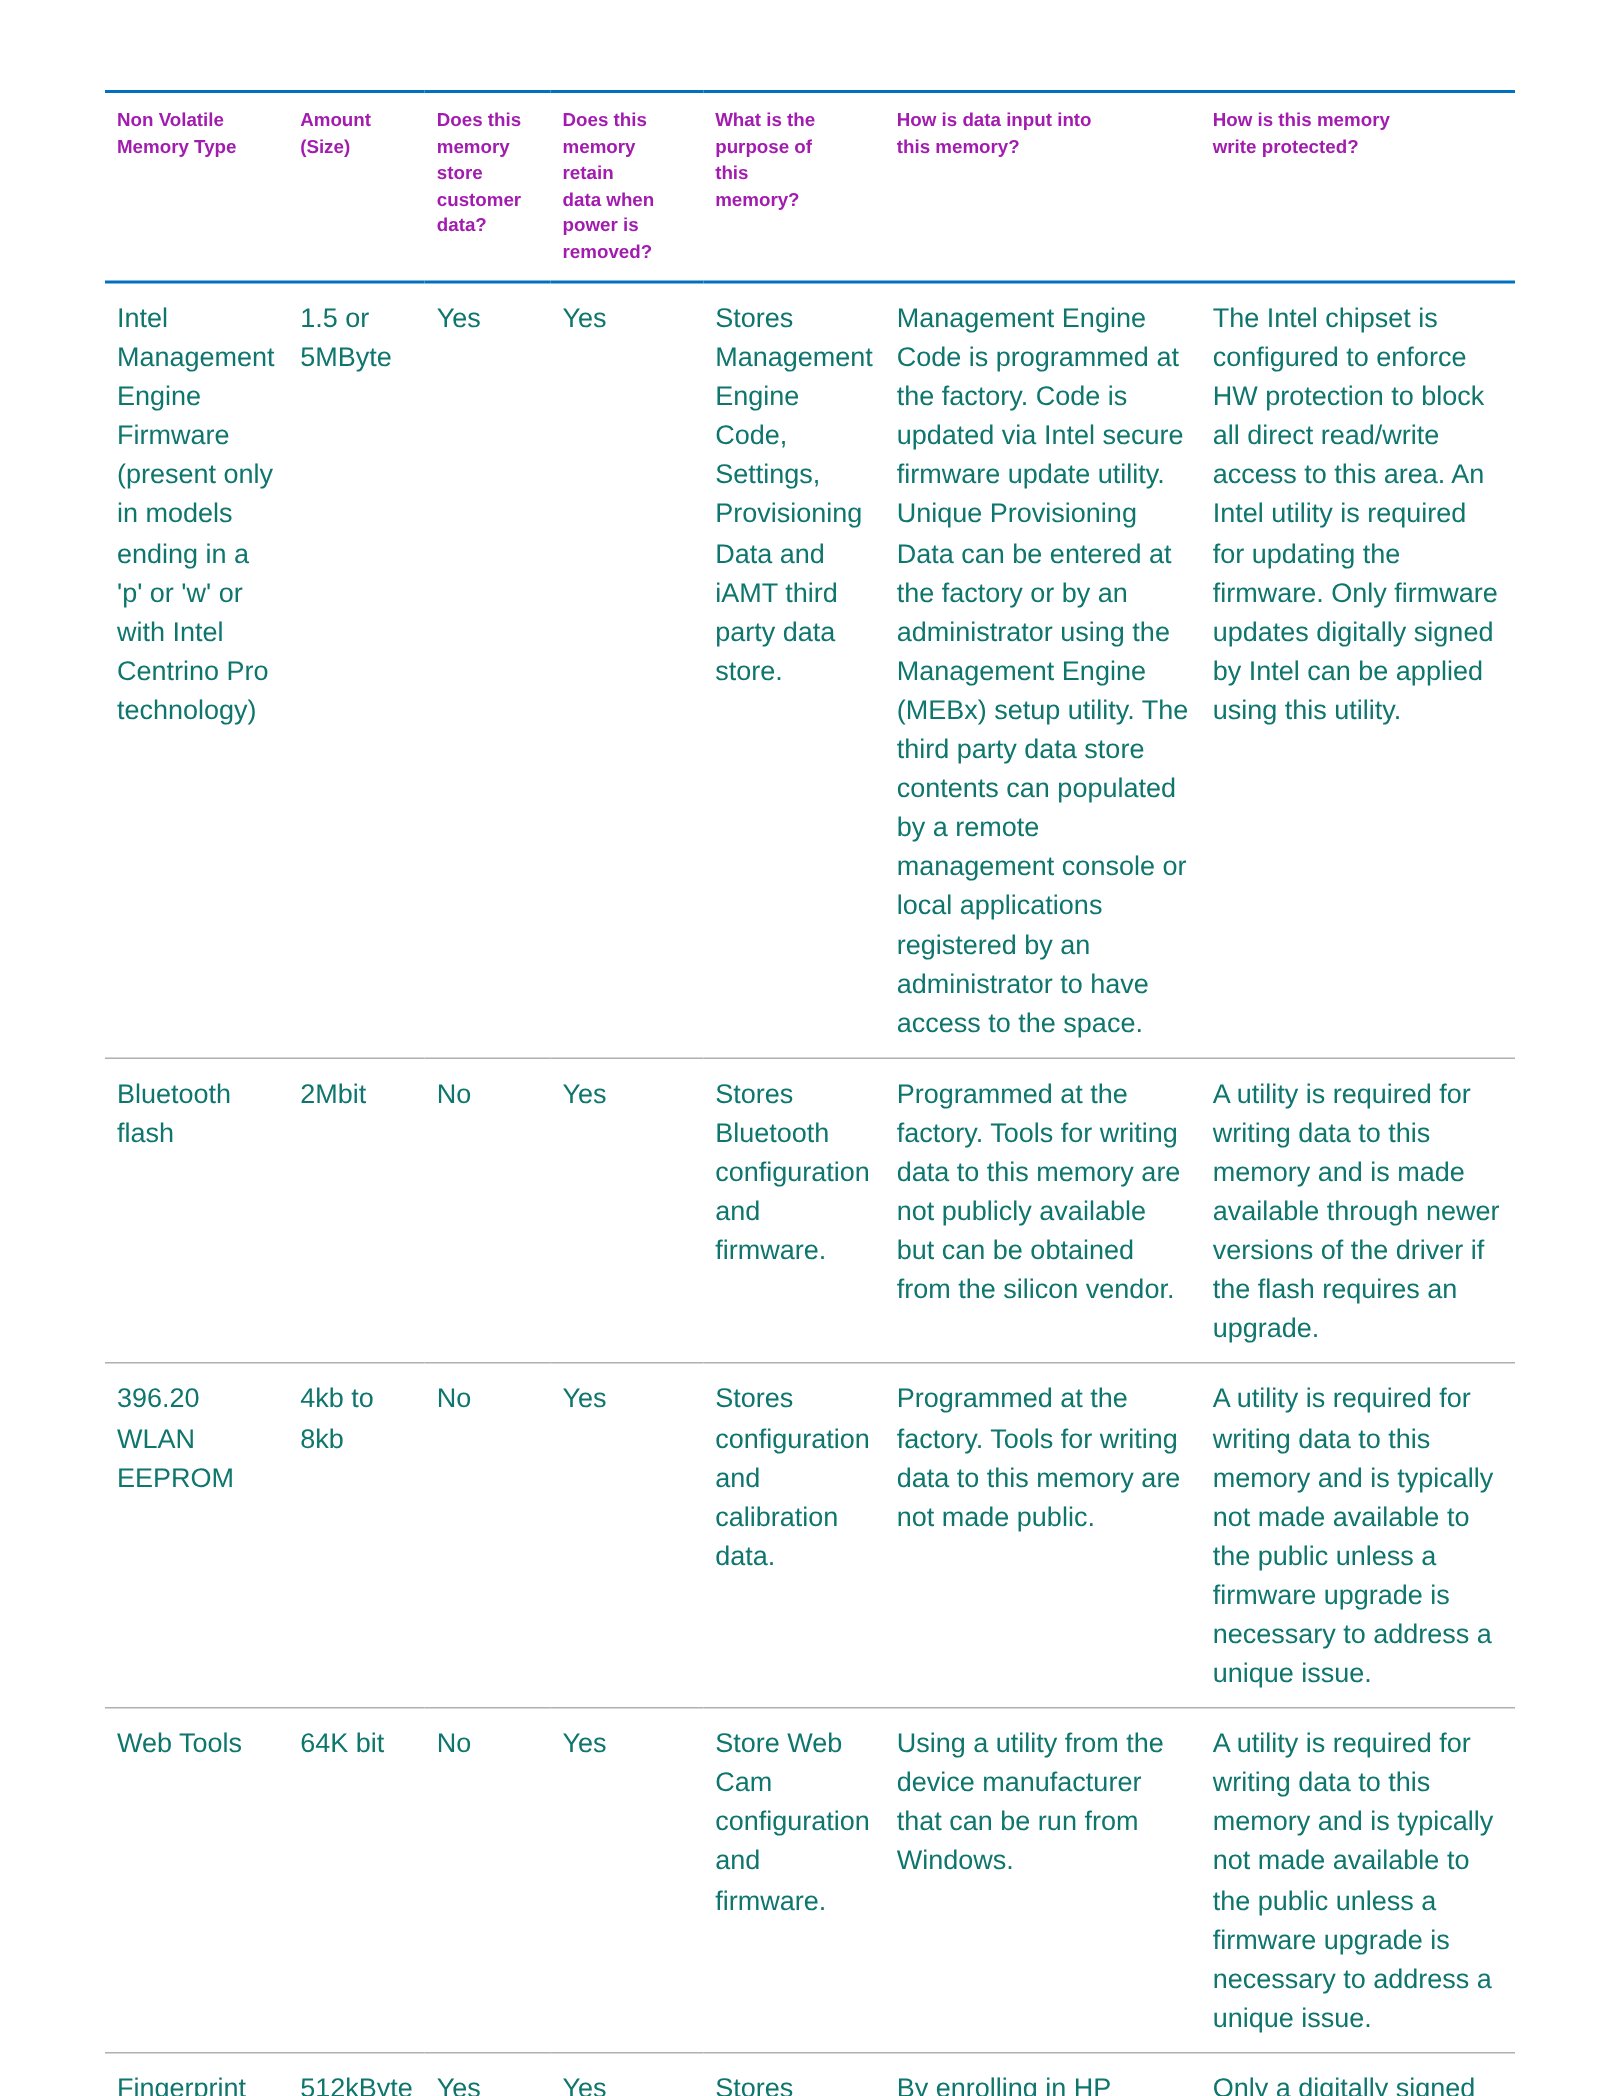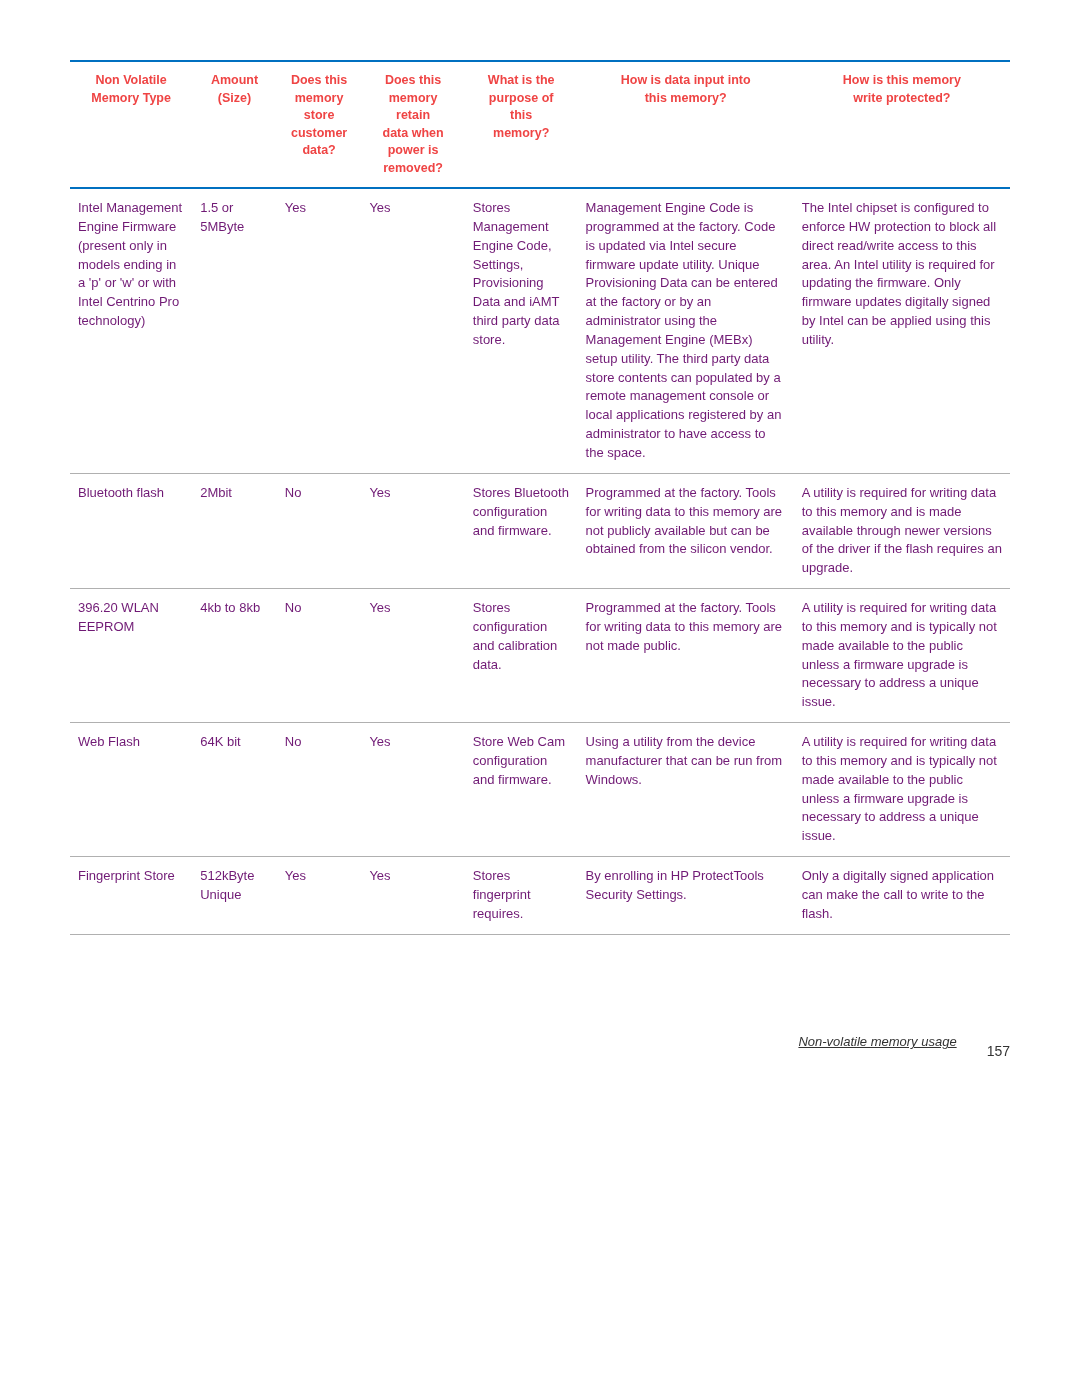--- a/index.html
+++ b/index.html
@@ -29,37 +29,37 @@
     }
 
     thead tr {
       border-top: 2.5px solid #0070c0;
       border-bottom: 2px solid #0070c0;
     }
 
     thead th {
       font-weight: bold;
       font-size: 12.5px;
-      color: #ef4444;
+      color: #a21caf;
       padding: 10px 8px;
       vertical-align: top;
-      text-align: center;
+      text-align: left;
       line-height: 1.4;
     }
 
     tbody tr {
       border-bottom: 1px solid #b0b0b0;
     }
 
     tbody td {
       padding: 10px 8px;
       vertical-align: top;
-      font-size: 13px;
+      font-size: 18px;
       line-height: 1.45;
-      color: #701a75;
+      color: #0f766e;
     }
 
     .col-type { width: 13%; }
     .col-size { width: 9%; }
     .col-store { width: 9%; }
     .col-retain { width: 11%; }
     .col-purpose { width: 12%; }
     .col-input { width: 23%; }
     .col-protected { width: 23%; }
 
@@ -124,21 +124,21 @@
         <tr>
           <td>396.20 WLAN EEPROM</td>
           <td>4kb to 8kb</td>
           <td>No</td>
           <td>Yes</td>
           <td>Stores configuration and calibration data.</td>
           <td>Programmed at the factory. Tools for writing data to this memory are not made public.</td>
           <td>A utility is required for writing data to this memory and is typically not made available to the public unless a firmware upgrade is necessary to address a unique issue.</td>
         </tr>
         <tr>
-          <td>Web Flash</td>
+          <td>Web Tools</td>
           <td>64K bit</td>
           <td>No</td>
           <td>Yes</td>
           <td>Store Web Cam configuration and firmware.</td>
           <td>Using a utility from the device manufacturer that can be run from Windows.</td>
           <td>A utility is required for writing data to this memory and is typically not made available to the public unless a firmware upgrade is necessary to address a unique issue.</td>
         </tr>
         <tr>
           <td>Fingerprint Store</td>
           <td>512kByte Unique</td>

